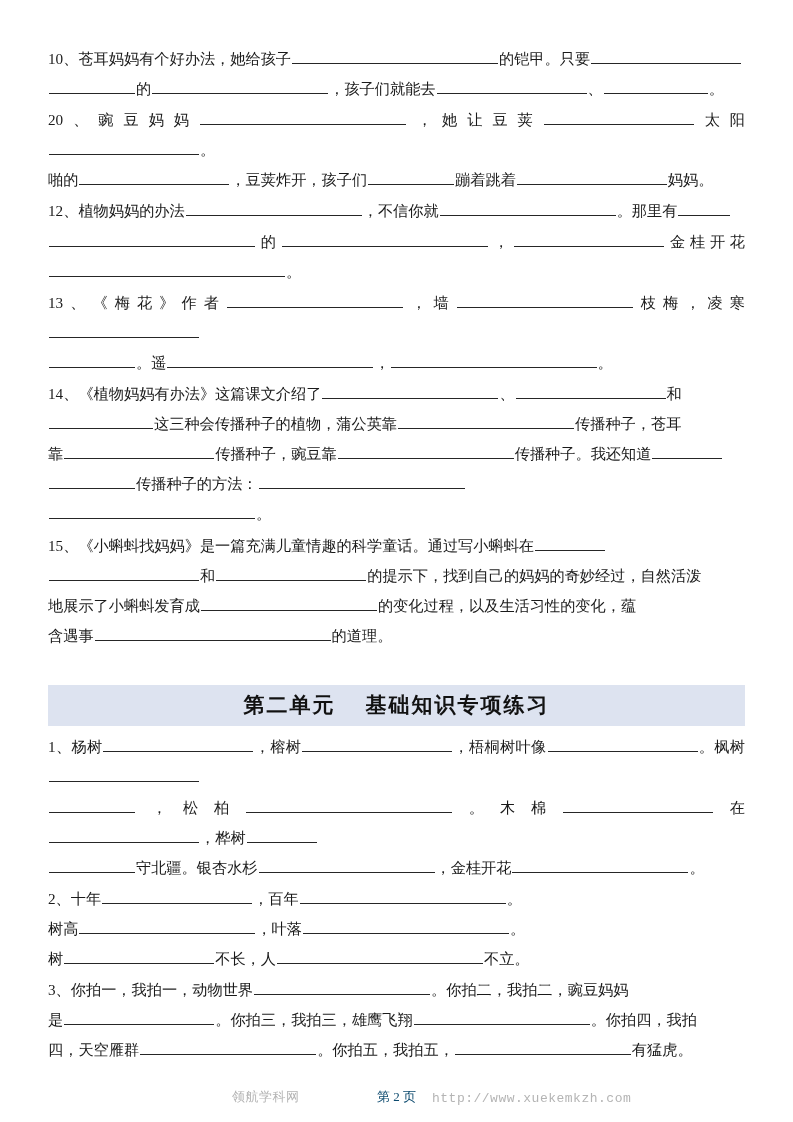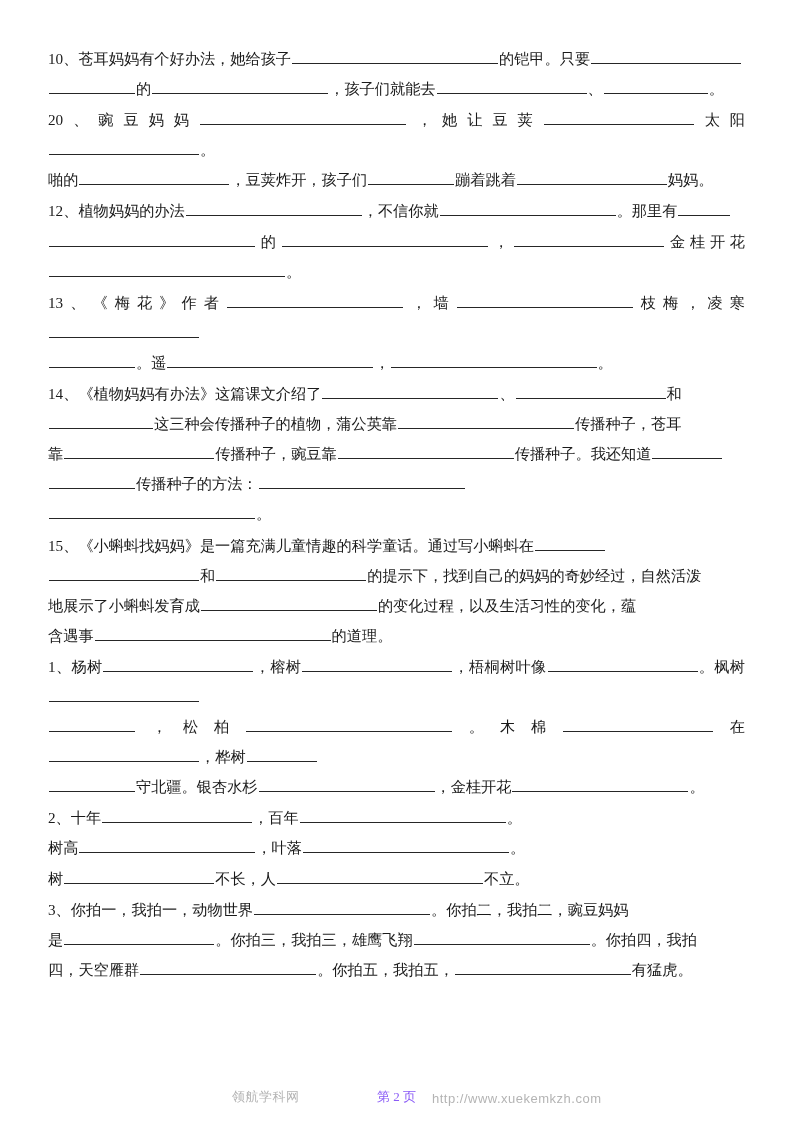--- a/index.html
+++ b/index.html
@@ -71,44 +71,47 @@
   }
   .footer .wm {
     color: #b4b4b4;
     letter-spacing: 0.5px;
   }
   .footer .pageno {
     position: absolute;
     left: 0; right: 0;
     bottom: 0;
     text-align: center;
-    color: #8b5cf6;
+    color: #0c4a6e;
     font-family: "Liberation Serif", serif;
     font-size: 13px;
   }
   .footer-row {
     position: relative;
     height: 18px;
   }
   .wm-left { position: absolute; left: 232px; bottom: 0; }
-  .wm-right { position: absolute; left: 432px; bottom: 0; }
+  .wm-right { position: absolute; left: 432px; bottom: 0; font-family: Liberation Mono, monospace; }
 </style>
 </head>
 <body>
 
 <div class="page">
   <div class="doc-body" id="part1">
       <div class="para"><span>10、苍耳妈妈有个好办法，她给孩子</span><span class="blank b-4xl"></span><span>的铠甲。只要</span><span class="blank b-2xl"></span><br><span class="blank b-m"></span><span>的</span><span class="blank b-3xl"></span><span>，孩子们就能去</span><span class="blank b-2xl"></span><span>、</span><span class="blank b-l"></span><span>。</span></div>
       <div class="para"><span>20、豌豆妈妈</span><span class="blank b-4xl"></span><span>，她让豆荚</span><span class="blank b-2xl"></span><span>太阳</span><span class="blank b-2xl"></span><span>。</span><br><span>啪的</span><span class="blank b-2xl"></span><span>，豆荚炸开，孩子们</span><span class="blank b-m"></span><span>蹦着跳着</span><span class="blank b-2xl"></span><span>妈妈。</span></div>
       <div class="para"><span>12、植物妈妈的办法</span><span class="blank b-3xl"></span><span>，不信你就</span><span class="blank b-3xl"></span><span>。那里有</span><span class="blank b-xs"></span><br><span class="blank b-4xl"></span><span>的</span><span class="blank b-4xl"></span><span>，</span><span class="blank b-2xl"></span><span>金桂开花</span><span class="blank b-5xl"></span><span>。</span></div>
       <div class="para"><span>13、《梅花》作者</span><span class="blank b-3xl"></span><span>，墙</span><span class="blank b-3xl"></span><span>枝梅，凌寒</span><span class="blank b-2xl"></span><br><span class="blank b-m"></span><span>。遥</span><span class="blank b-4xl"></span><span>，</span><span class="blank b-4xl"></span><span>。</span></div>
       <div class="para"><span>14、《植物妈妈有办法》这篇课文介绍了</span><span class="blank b-3xl"></span><span>、</span><span class="blank b-2xl"></span><span>和</span><br><span class="blank b-l"></span><span>这三种会传播种子的植物，蒲公英靠</span><span class="blank b-3xl"></span><span>传播种子，苍耳</span><br><span>靠</span><span class="blank b-2xl"></span><span>传播种子，豌豆靠</span><span class="blank b-3xl"></span><span>传播种子。我还知道</span><span class="blank b-s"></span><br><span class="blank b-m"></span><span>传播种子的方法：</span><span class="blank b-4xl"></span><br><span class="blank b-4xl"></span><span>。</span></div>
       <div class="para"><span>15、《小蝌蚪找妈妈》是一篇充满儿童情趣的科学童话。通过写小蝌蚪在</span><span class="blank b-s"></span><br><span class="blank b-2xl"></span><span>和</span><span class="blank b-2xl"></span><span>的提示下，找到自己的妈妈的奇妙经过，自然活泼</span><br><span>地展示了小蝌蚪发育成</span><span class="blank b-3xl"></span><span>的变化过程，以及生活习性的变化，蕴</span><br><span>含遇事</span><span class="blank b-5xl"></span><span>的道理。</span></div>
     </div>
 
+  <div class="section-title">
+    <span>第二单元</span><span class="gap"></span><span>基础知识专项练习</span>
+  </div>
 
   <div class="doc-body" id="part2">
       <div class="para"><span>1、杨树</span><span class="blank b-2xl"></span><span>，榕树</span><span class="blank b-2xl"></span><span>，梧桐树叶像</span><span class="blank b-2xl"></span><span>。枫树</span><span class="blank b-2xl"></span><br><span class="blank b-m"></span><span>，松柏</span><span class="blank b-4xl"></span><span>。木棉</span><span class="blank b-2xl"></span><span>在</span><span class="blank b-2xl"></span><span>，桦树</span><span class="blank b-s"></span><br><span class="blank b-m"></span><span>守北疆。银杏水杉</span><span class="blank b-3xl"></span><span>，金桂开花</span><span class="blank b-3xl"></span><span>。</span></div>
       <div class="para"><span>2、十年</span><span class="blank b-2xl"></span><span>，百年</span><span class="blank b-4xl"></span><span>。</span><br><span>树高</span><span class="blank b-3xl"></span><span>，叶落</span><span class="blank b-4xl"></span><span>。</span><br><span>树</span><span class="blank b-2xl"></span><span>不长，人</span><span class="blank b-4xl"></span><span>不立。</span></div>
       <div class="para"><span>3、你拍一，我拍一，动物世界</span><span class="blank b-3xl"></span><span>。你拍二，我拍二，豌豆妈妈</span><br><span>是</span><span class="blank b-2xl"></span><span>。你拍三，我拍三，雄鹰飞翔</span><span class="blank b-3xl"></span><span>。你拍四，我拍</span><br><span>四，天空雁群</span><span class="blank b-3xl"></span><span>。你拍五，我拍五，</span><span class="blank b-3xl"></span><span>有猛虎。</span></div>
     </div>
 </div>
 
 <div class="footer">
   <div class="footer-row">

